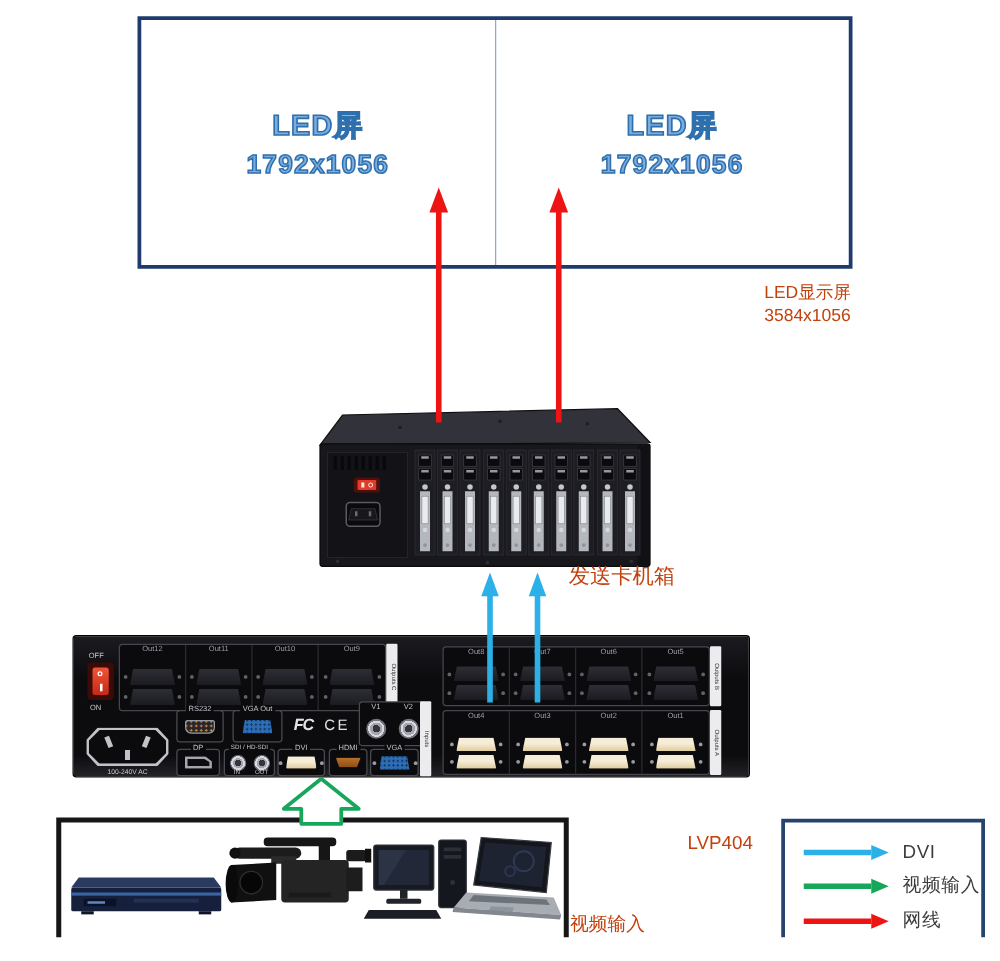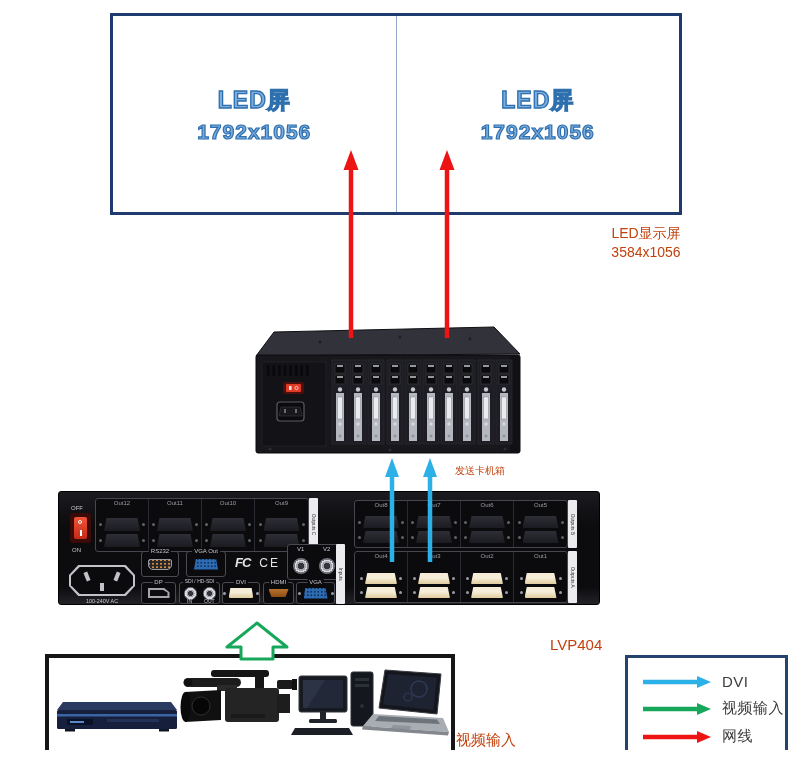--- a/index.html
+++ b/index.html
@@ -8,29 +8,29 @@
   
   .led-box{position:absolute;left:110px;top:13px;width:572px;height:202px;
     border:3px solid #1f3b6e;box-sizing:border-box;display:flex;background:#fff;z-index:5;}
   .led-half{flex:1;display:flex;flex-direction:column;align-items:center;justify-content:center;gap:4px;}
   .led-divider{width:1px;background:#8fa8cc;}
   .led-title{font-size:23px;font-weight:bold;color:#7badde;-webkit-text-stroke:1.3px #2e6fae;letter-spacing:1px;}
   .led-res{font-size:21px;font-weight:bold;color:#7badde;-webkit-text-stroke:1.2px #2e6fae;letter-spacing:1px;}
 
   .red-label{position:absolute;color:#c2410c;font-size:14px;line-height:1.35;z-index:20;}
   .wall-label{left:598px;top:224px;width:96px;text-align:center;}
-  .sender-label{left:455px;top:464px;font-size:10px;}
-  .lvp-label{left:550px;top:635px;font-size:15px;}
+  .sender-label{left:455px;top:450px;font-size:17px;}
+  .lvp-label{left:550px;top:665px;font-size:15px;}
   .input-label{left:456px;top:730px;font-size:15px;}
 
   
   .chassis{position:absolute;left:250px;top:324px;width:282px;height:136px;z-index:10;}
 
   
-  .lvp{position:absolute;left:58px;top:491px;width:542px;height:114px;z-index:10;
+  .lvp{position:absolute;left:58px;top:508px;width:542px;height:114px;z-index:10;
     background:linear-gradient(#1b1b20,#0c0c0f 30%,#0c0c0f 85%,#232328);
     border:1px solid #000;border-radius:3px;box-sizing:border-box;}
   .lvp *{box-sizing:border-box;}
   .tl{position:absolute;font-size:6px;color:#c9c9cf;line-height:1;white-space:nowrap;}
   .off{left:12px;top:13px;}  .on{left:13px;top:55px;}
   .ac{left:6px;top:106px;width:74px;text-align:center;font-size:6px;transform:scale(0.9);}
   .pswitch{position:absolute;left:11px;top:21px;width:21px;height:30px;background:#3c0a07;border-radius:3px;
     display:flex;flex-direction:column;align-items:center;justify-content:space-around;padding:3px 0;}
   .pswitch .rocker{width:13px;height:22px;background:linear-gradient(#f05438,#c52a18);border-radius:2px;position:relative;}
   .pswitch .rocker .o{position:absolute;left:4px;top:3px;width:4px;height:4px;border:1px solid #fff;border-radius:50%;}

